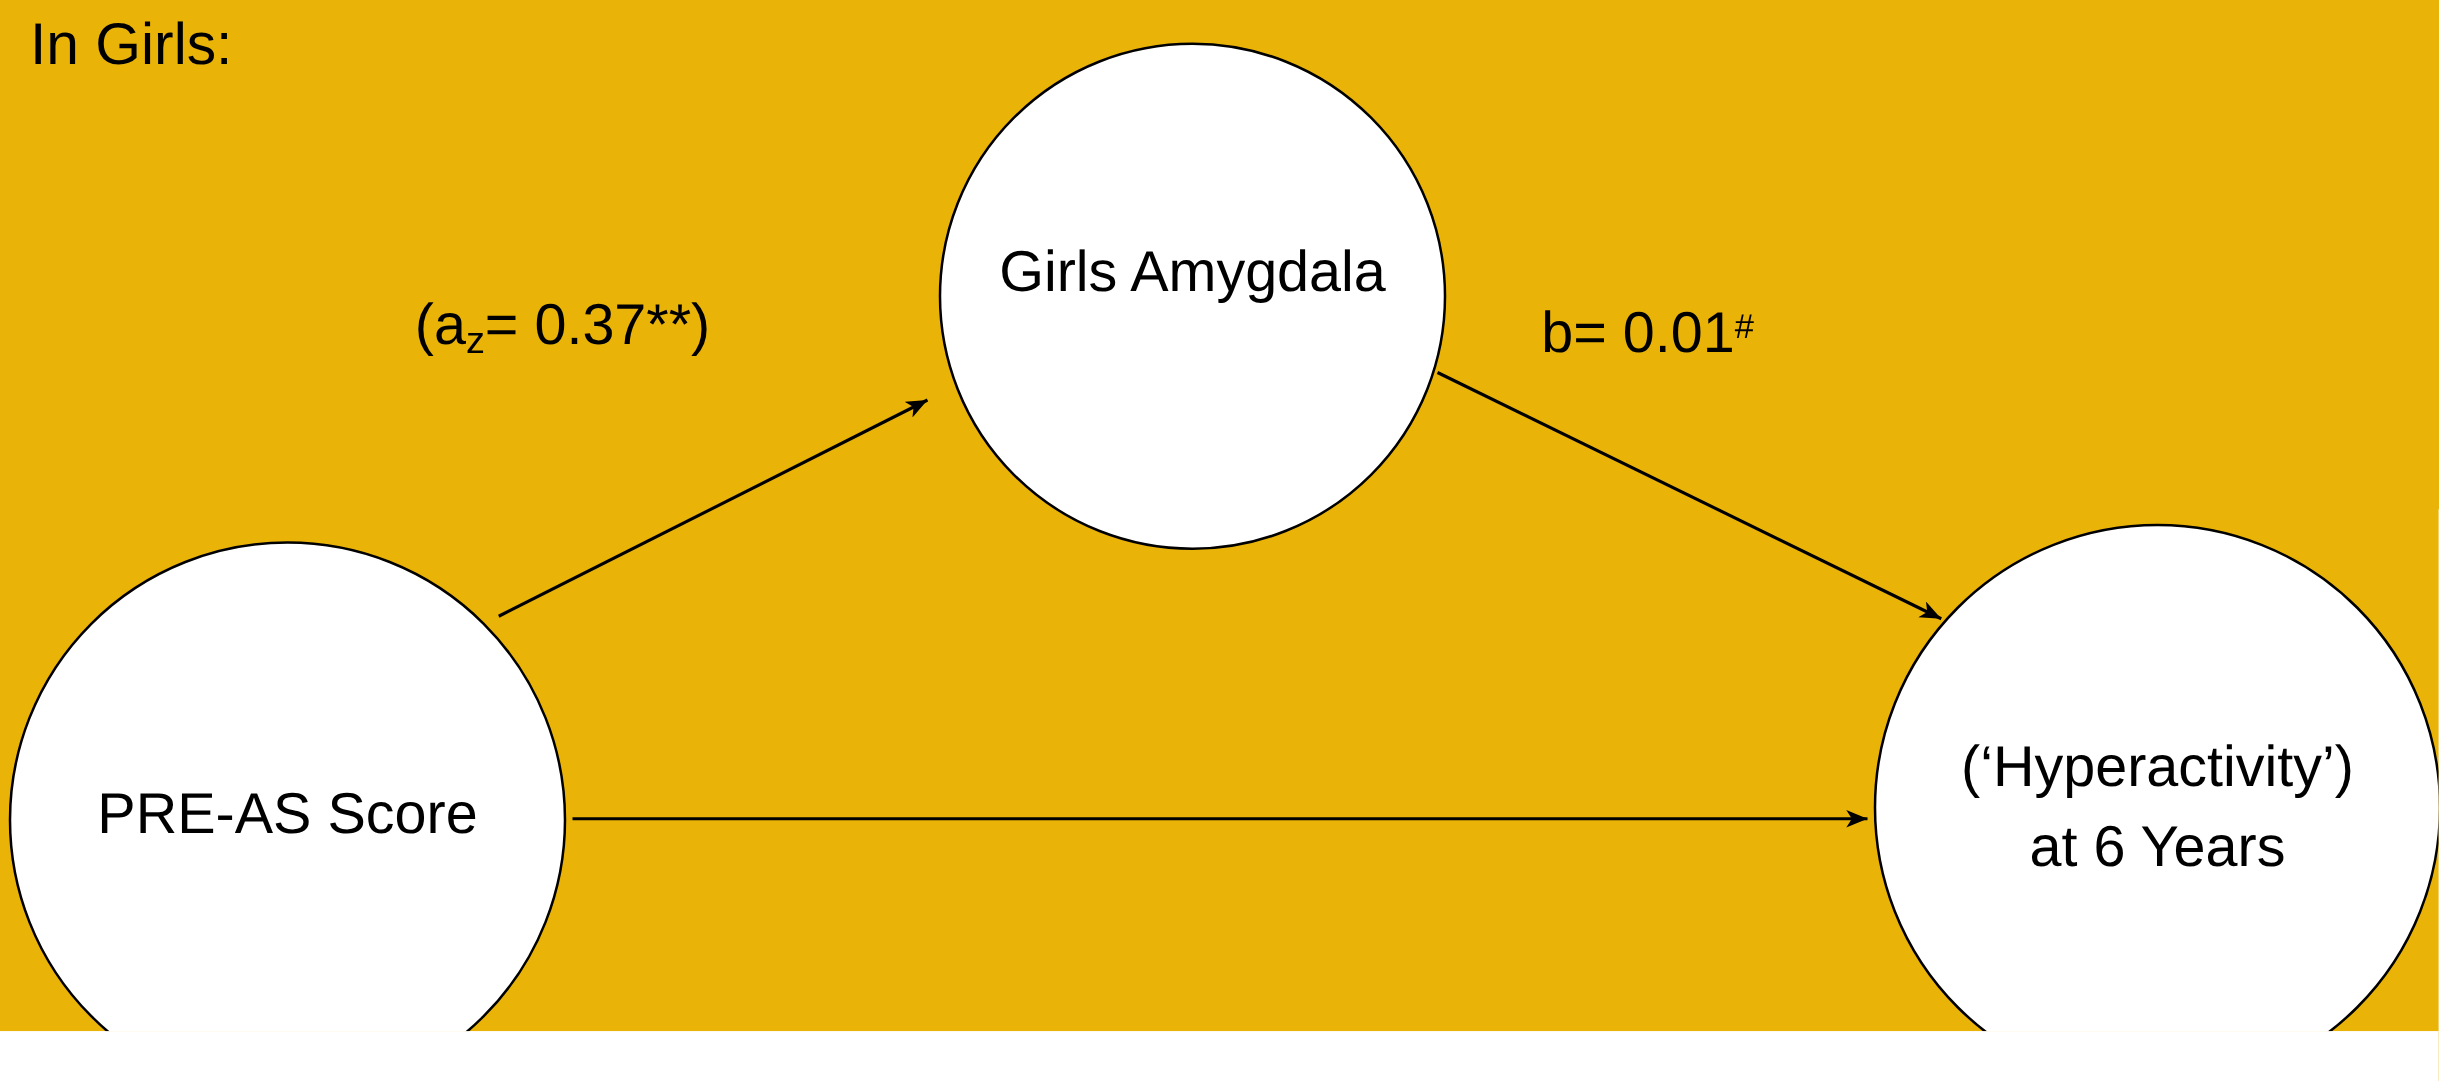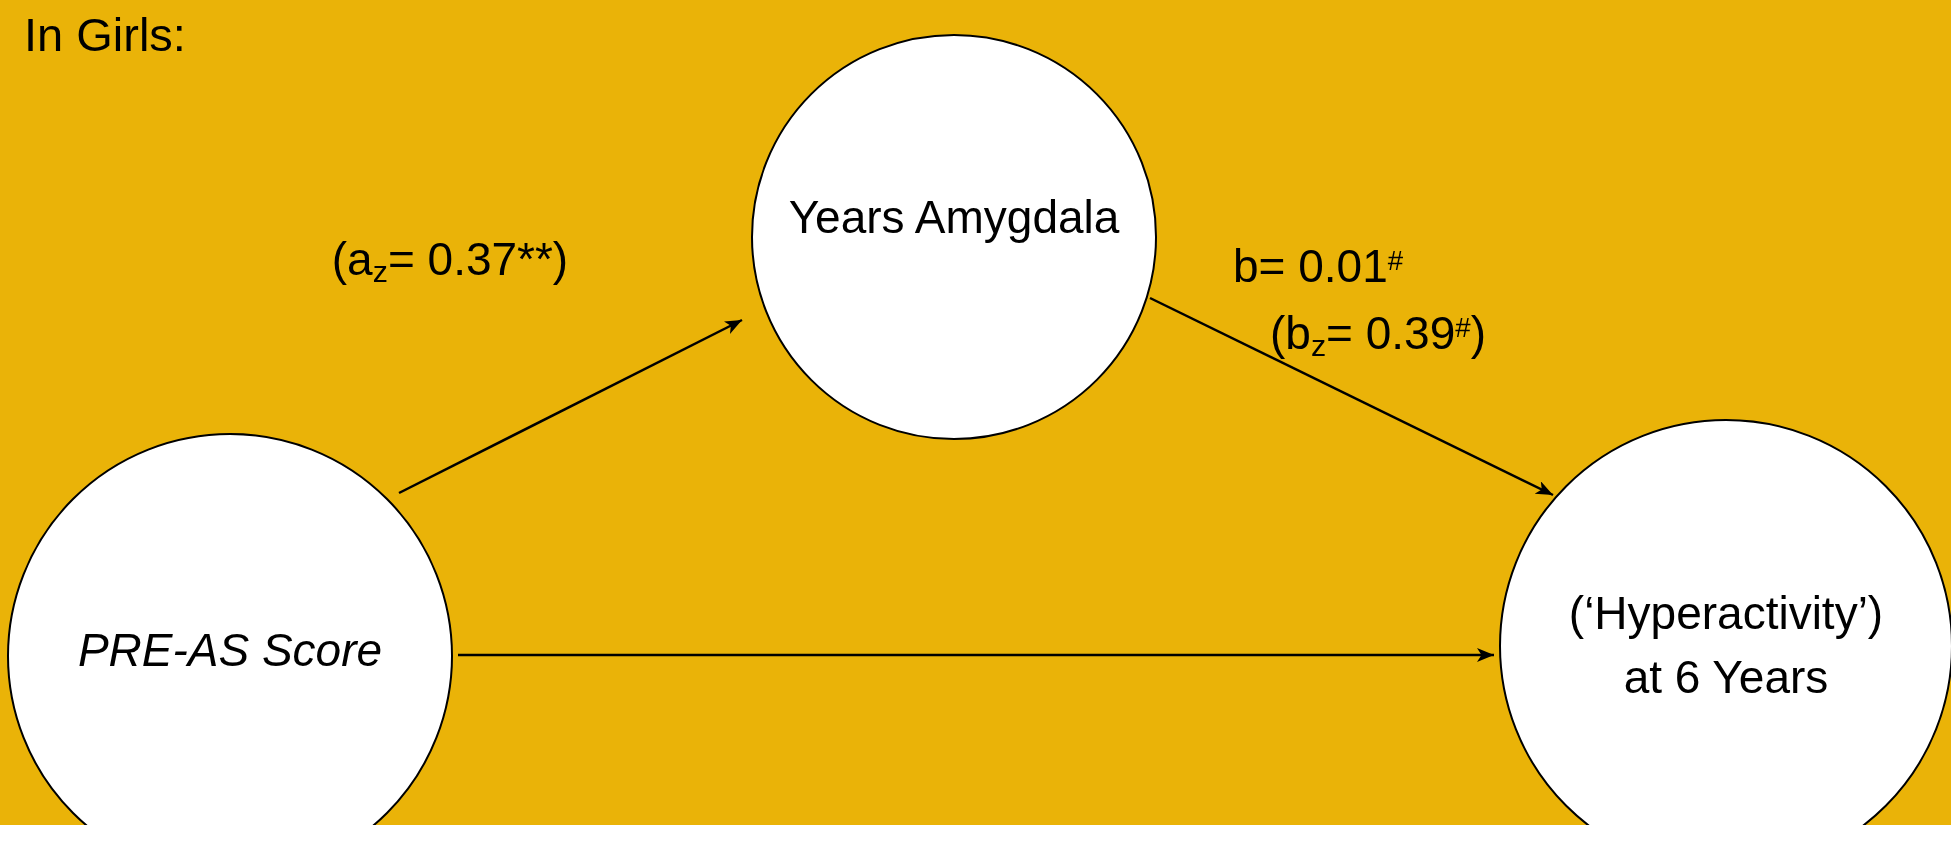--- a/index.html
+++ b/index.html
@@ -31,21 +31,21 @@
   .diagram-title {
     left: 24px;
     top: 4px;
     font-size: 47px;
   }
   .node-label {
     transform: translate(-50%, -50%);
     text-align: center;
   }
   .node-label.mediator { left: 954px; top: 218px; }
-  .node-label.predictor { left: 230px; top: 651px; font-style: italic; }
+  .node-label.predictor { left: 230px; top: 651px; }
   .node-label.outcome { left: 1726px; top: 645px; line-height: 64px; }
   .path-label { line-height: 62px; }
   .path-label.a-label {
     left: 450px;
     top: 228px;
     transform: translateX(-50%);
     text-align: center;
   }
   .path-label.b-label {
     left: 1233px;
@@ -88,39 +88,36 @@
     <circle cx="954" cy="237" r="202" fill="#ffffff" stroke="#000000" stroke-width="2"></circle>
     <circle cx="1726" cy="646" r="226" fill="#ffffff" stroke="#000000" stroke-width="2"></circle>
 
     <line x1="399" y1="493" x2="742" y2="320" stroke="#000000" stroke-width="2.5" marker-end="url(#arrowhead)"></line>
     <line x1="1150" y1="298" x2="1553" y2="495" stroke="#000000" stroke-width="2.5" marker-end="url(#arrowhead)"></line>
     <line x1="458" y1="655" x2="1494" y2="655" stroke="#000000" stroke-width="2.5" marker-end="url(#arrowhead)"></line>
   </svg>
 
   <div class="txt diagram-title">In Girls:</div>
 
-  <div class="txt node-label mediator">Years Amygdala</div>
+  <div class="txt node-label mediator">Girls Amygdala</div>
 
   <div class="txt node-label predictor">PRE-AS Score</div>
 
   <div class="txt node-label outcome">
     <div>(‘Hyperactivity’)</div>
     <div>at 6 Years</div>
   </div>
 
   <div class="txt path-label a-label">
     <div>
       <span>(a</span><span class="sub">z</span><span>= 0.37**)</span>
     </div>
   </div>
 
   <div class="txt path-label b-label">
     <div>
       <span>b= 0.01</span><span class="sup">#</span>
     </div>
-    <div class="indented">
-      <span>(b</span><span class="sub">z</span><span>= 0.39</span><span class="sup">#</span><span>)</span>
-    </div>
   </div>
 
 
 
 </div>
 
 </body></html>

